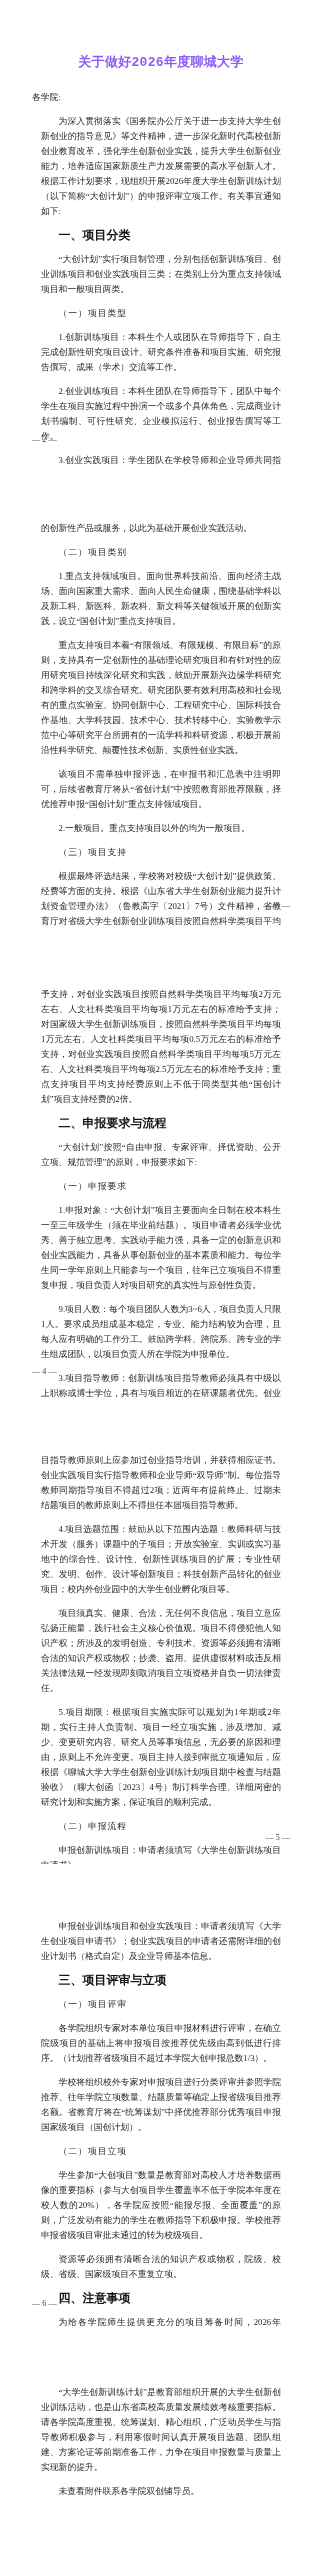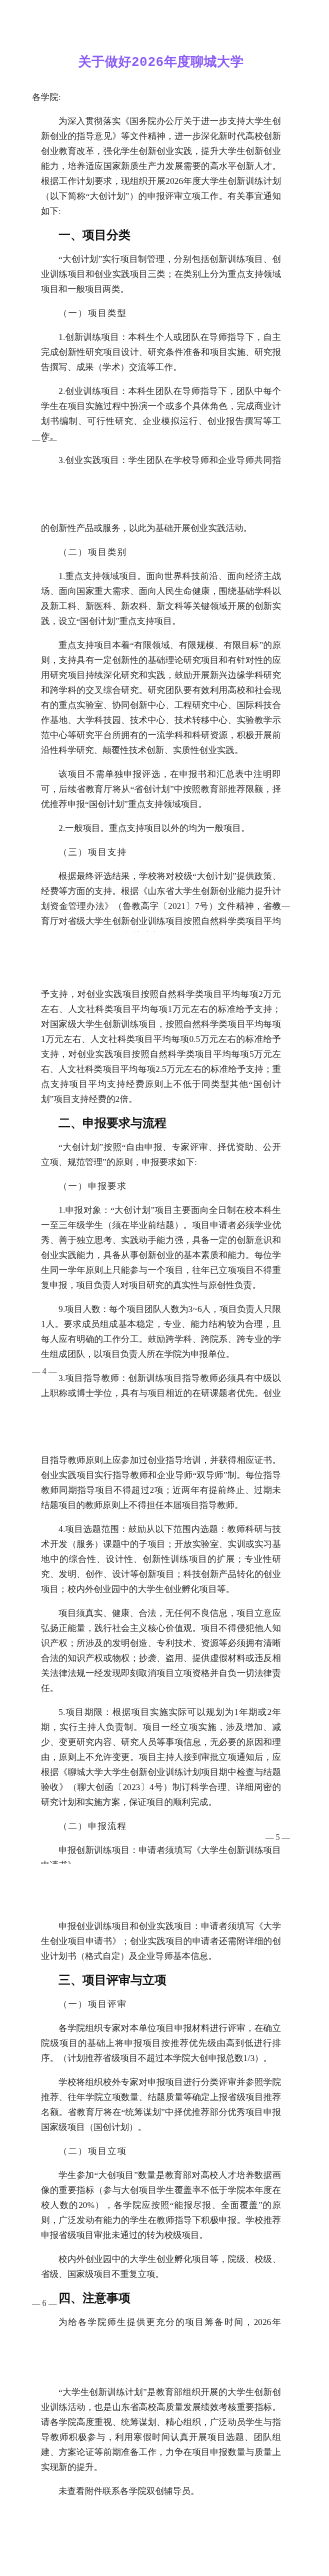--- a/index.html
+++ b/index.html
@@ -93,21 +93,21 @@
     </div>
     <div class="page">
       <div class="content plain">
         <div class="para">申报创业训练项目和创业实践项目：申请者须填写《大学生创业项目申请书》；创业实践项目的申请者还需附详细的创业计划书（格式自定）及企业导师基本信息。</div>
         <div class="para h1">三、项目评审与立项</div>
         <div class="para h2">（一）项目评审</div>
         <div class="para">各学院组织专家对本单位项目申报材料进行评审，在确立院级项目的基础上将申报项目按推荐优先级由高到低进行排序。（计划推荐省级项目不超过本学院大创申报总数1/3）。</div>
         <div class="para">学校将组织校外专家对申报项目进行分类评审并参照学院推荐、往年学院立项数量、结题质量等确定上报省级项目推荐名额。省教育厅将在“统筹谋划”中择优推荐部分优秀项目申报国家级项目（国创计划）。</div>
         <div class="para h2">（二）项目立项</div>
         <div class="para">学生参加“大创项目”数量是教育部对高校人才培养数据画像的重要指标（参与大创项目学生覆盖率不低于学院本年度在校人数的20%），各学院应按照“能报尽报、全面覆盖”的原则，广泛发动有能力的学生在教师指导下积极申报。学校推荐申报省级项目审批未通过的转为校级项目。</div>
-        <div class="para">校内外创业园中的大学生创业孵化项目等，院级、校级、省级、国家级项目不重复立项。</div>
+        <div class="para">资源等必须拥有清晰合法的知识产权或物权，院级、校级、省级、国家级项目不重复立项。</div>
         <div class="para h1">四、注意事项</div>
         <div class="para">为给各学院师生提供更充分的项目筹备时间，2026年度“大创计划”申报工作自文件下发即日启动，具体申报材料提交要求与截止时间将于2026年4月另行通知。</div>
       </div>
       <div class="footer left">— 6 —</div>
     </div>
     <div class="page">
       <div class="content plain">
         <div class="para">“大学生创新训练计划”是教育部组织开展的大学生创新创业训练活动，也是山东省高校高质量发展绩效考核重要指标。请各学院高度重视、统筹谋划、精心组织，广泛动员学生与指导教师积极参与，利用寒假时间认真开展项目选题、团队组建、方案论证等前期准备工作，力争在项目申报数量与质量上实现新的提升。</div>
         <div class="para">未查看附件联系各学院双创辅导员。</div>
       </div>

